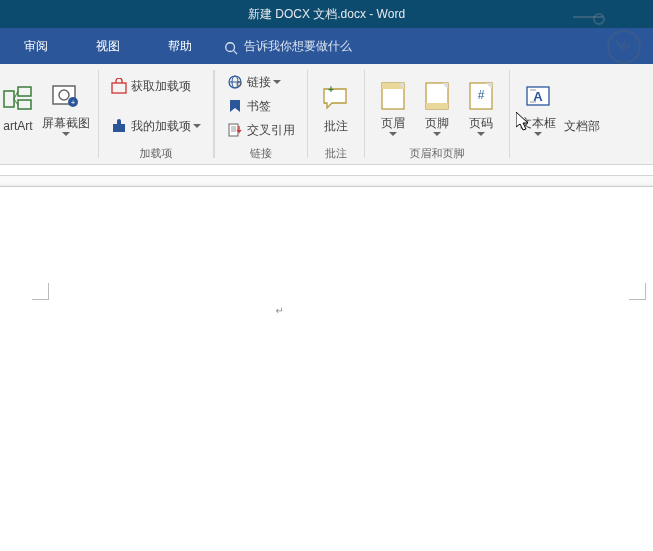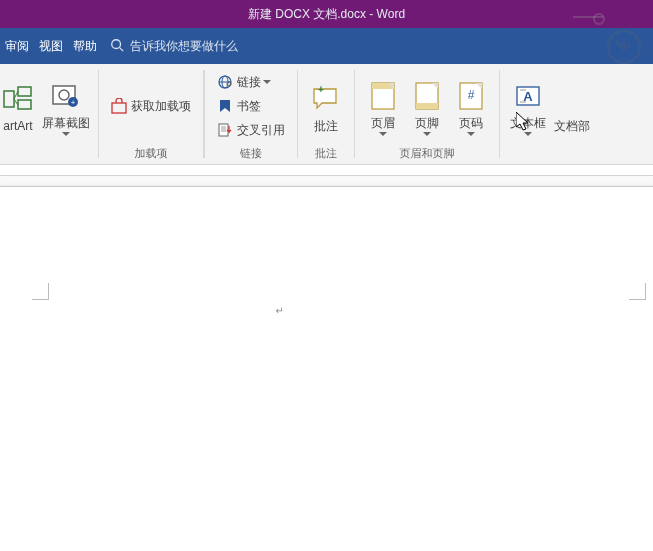--- a/index.html
+++ b/index.html
@@ -1,22 +1,22 @@
 <!DOCTYPE html>
 <html><head>
 <meta charset="utf-8">
 <style>
   html,body{margin:0;padding:0;font-family:"Microsoft YaHei","Segoe UI",sans-serif;font-size:12px;background:#fff;overflow:hidden;width:653px;height:551px}
   
-  .titlebar{height:28px;background:#701a75;color:#fff;display:flex;align-items:center;justify-content:center;position:relative}
+  .titlebar{height:28px;background:#0c4a6e;color:#fff;display:flex;align-items:center;justify-content:center;position:relative}
   .titlebar .title{font-size:12px;color:#e6e9ef}
   
   .tabrow{height:36px;background:#2b579a;display:flex;align-items:center;color:#fff;padding-left:0}
-  .tabrow .tab{padding:0 5px;height:36px;display:flex;align-items:center;cursor:pointer}
-  .tabrow .search{display:flex;align-items:flex-start;margin-left:8px;color:#dbe3ef}
+  .tabrow .tab{padding:0 24px;height:36px;display:flex;align-items:center;cursor:pointer}
+  .tabrow .search{display:flex;align-items:flex-end;margin-left:8px;color:#dbe3ef}
   .tabrow .search .sicon{width:14px;height:14px;margin-right:6px}
   
   .ribbon{height:100px;background:#f3f3f3;border-bottom:1px solid #d4d4d4;display:flex;align-items:stretch}
   .group{display:flex;flex-direction:column;align-items:center;justify-content:space-between;padding:4px 6px 2px;position:relative}
   .group .content{display:flex;align-items:center;height:78px}
   .group .gname{font-size:11px;color:#666;height:18px;display:flex;align-items:center}
   .sep{width:1px;background:#d9d9d9;margin:6px 0}
   .bigbtn{display:flex;flex-direction:column;align-items:center;justify-content:flex-start;padding:2px 2px;min-width:40px;cursor:pointer}
   .bigbtn .icn{width:32px;height:32px;display:flex;align-items:center;justify-content:center;margin-top:4px}
   .bigbtn .lbl{margin-top:4px;font-size:12px;color:#444;text-align:center;line-height:14px}
@@ -102,20 +102,31 @@
       <div class="smallcol" style="justify-content:flex-start;gap:18px">
         <div class="smallbtn">
           <div class="sicn">
               <svg width="16" height="16" viewBox="0 0 16 16">
                 <rect x="1" y="5" width="14" height="10" fill="none" stroke="#c33" stroke-width="1.3"></rect>
                 <path d="M5 5 V3 a3 3 0 0 1 6 0 V5" fill="none" stroke="#c33" stroke-width="1.3"></path>
               </svg>
             </div>
           <span class="slbl">获取加载项</span>
         </div>
+        <div class="smallbtn">
+          <div class="sicn">
+              <svg width="16" height="16" viewBox="0 0 16 16">
+                <path d="M2 6 h4 v-3 a2 2 0 0 1 4 0 v3 h4 v8 h-12 z" fill="#2b579a"></path>
+              </svg>
+            </div>
+          <span class="slbl">我的加载项</span>
+          <svg class="dropcaret" viewBox="0 0 8 4">
+              <polygon points="0,0 8,0 4,4" fill="#666"></polygon>
+            </svg>
+        </div>
       </div>
     </div>
     <div class="gname">加载项</div>
   </div>
   <div class="sep"></div>
 
   <div class="sep"></div>
 
   <div class="group">
     <div class="content">

